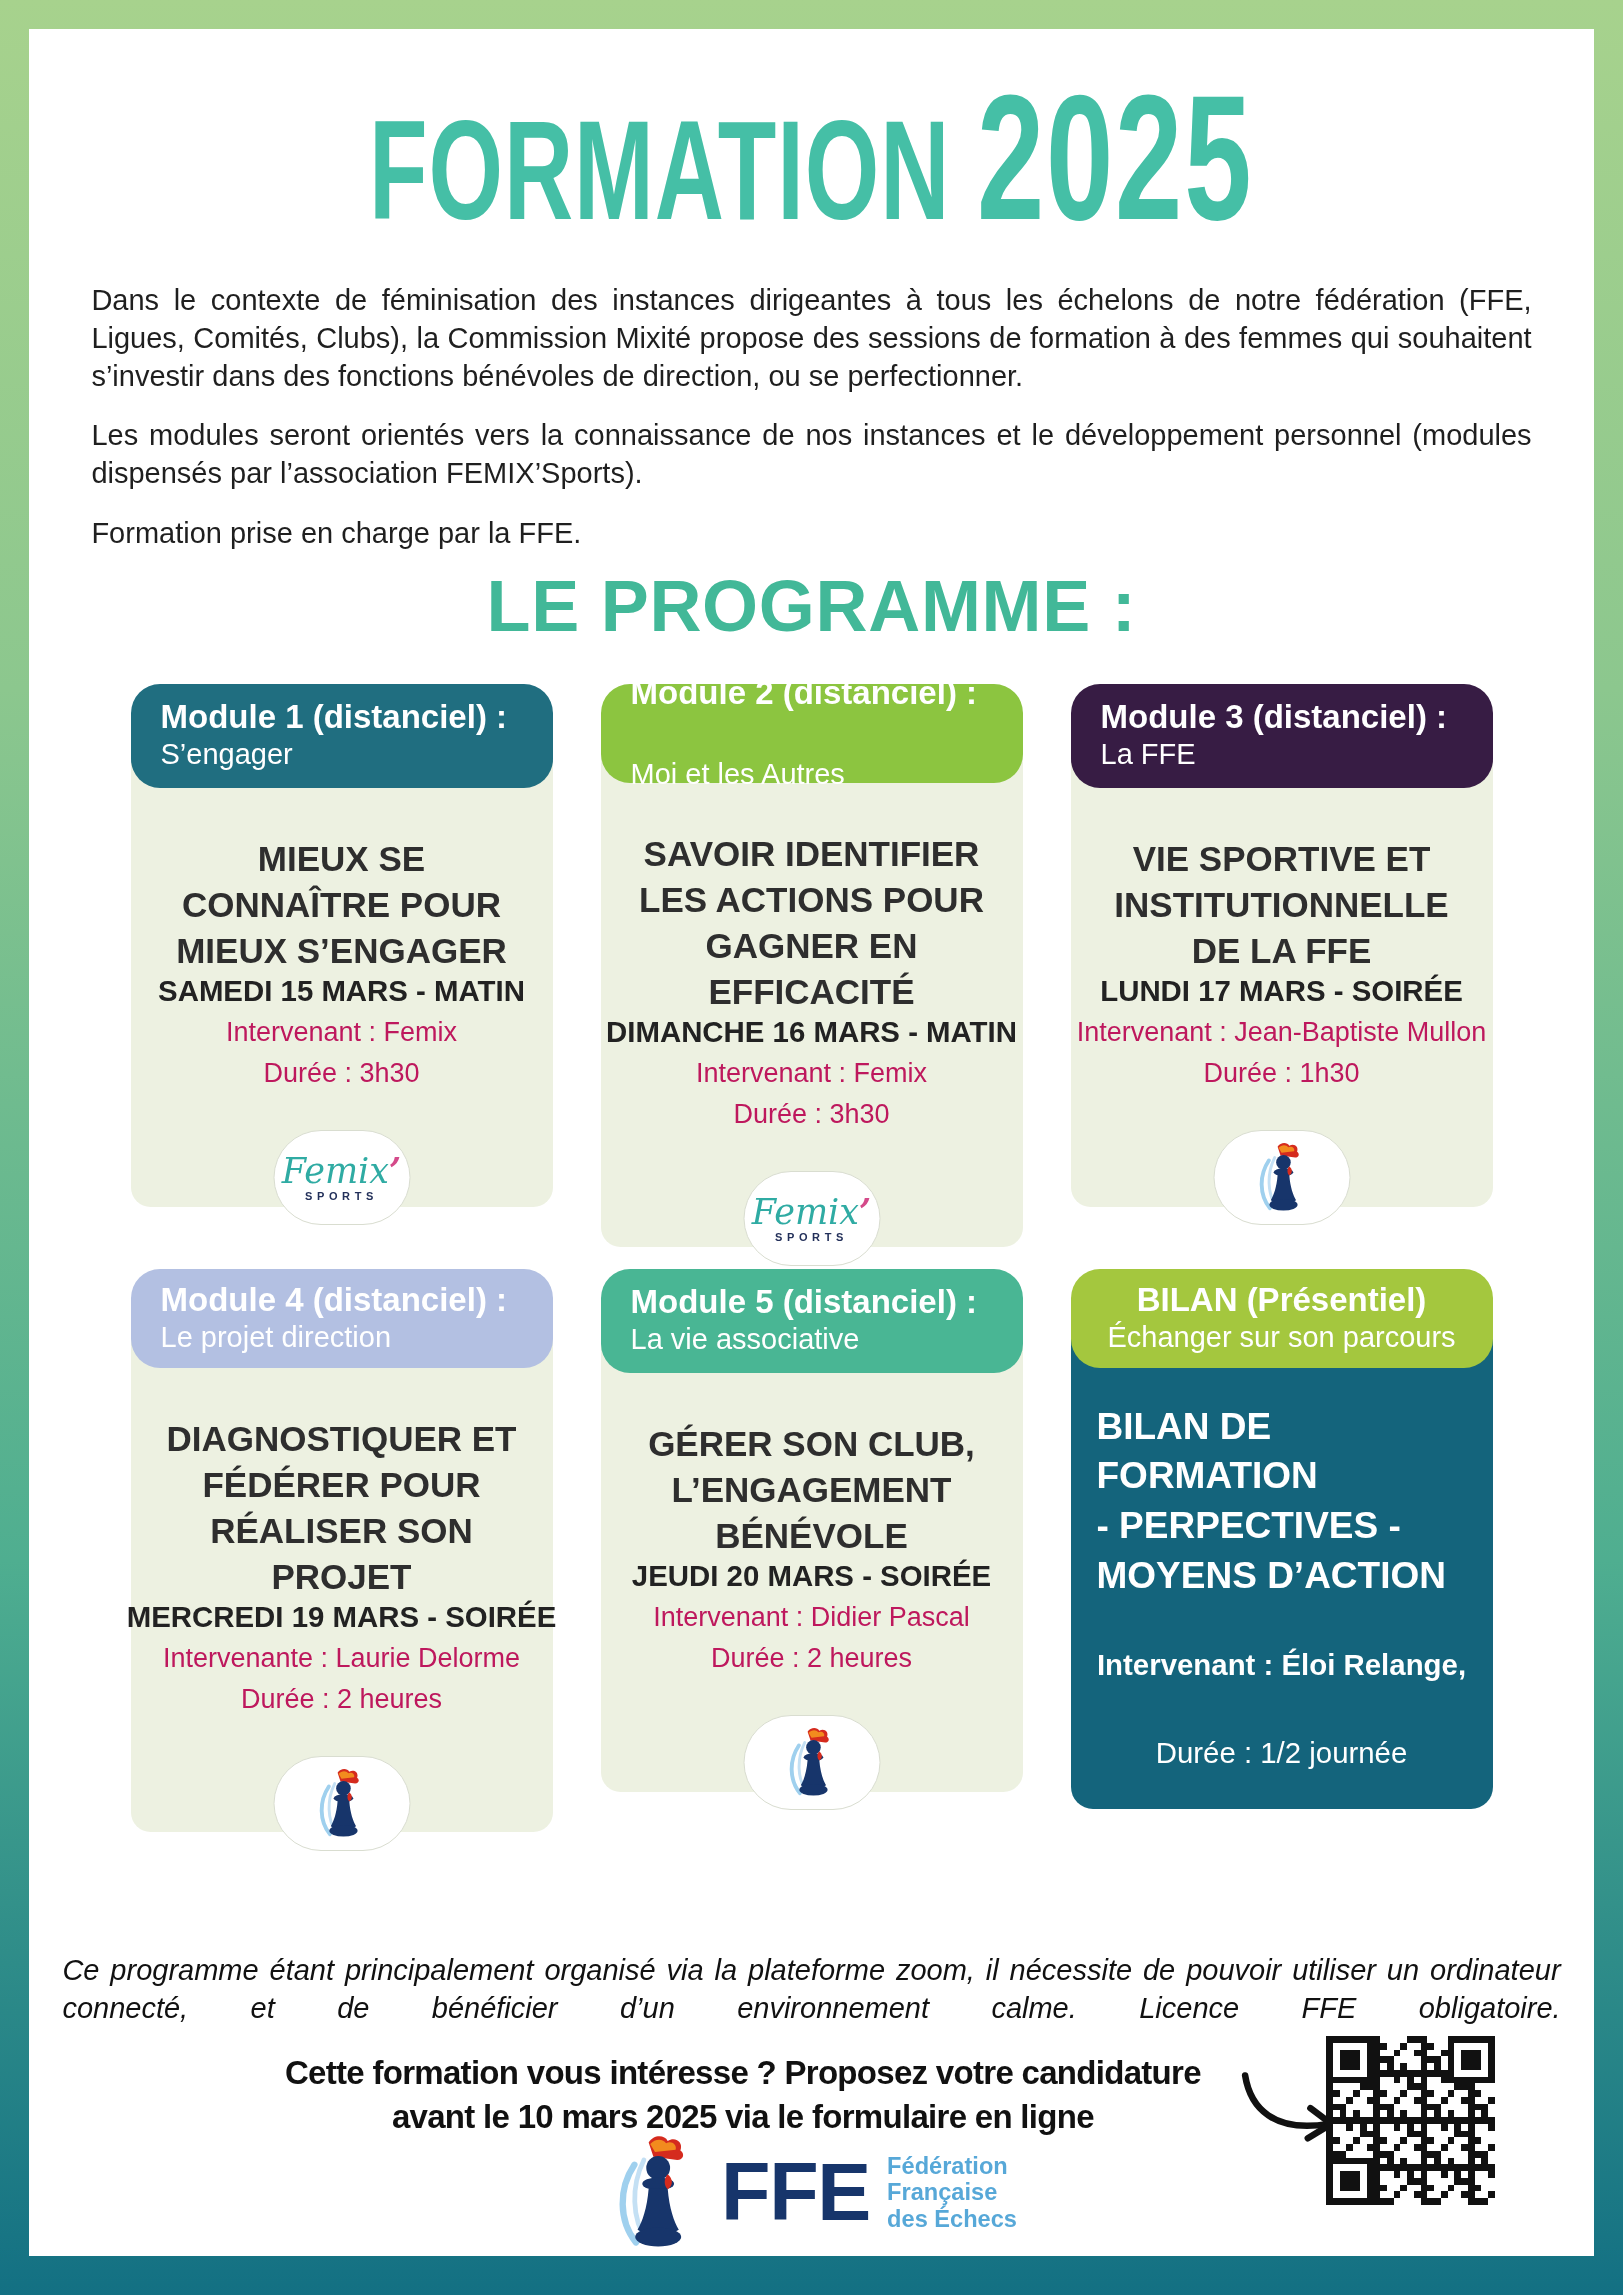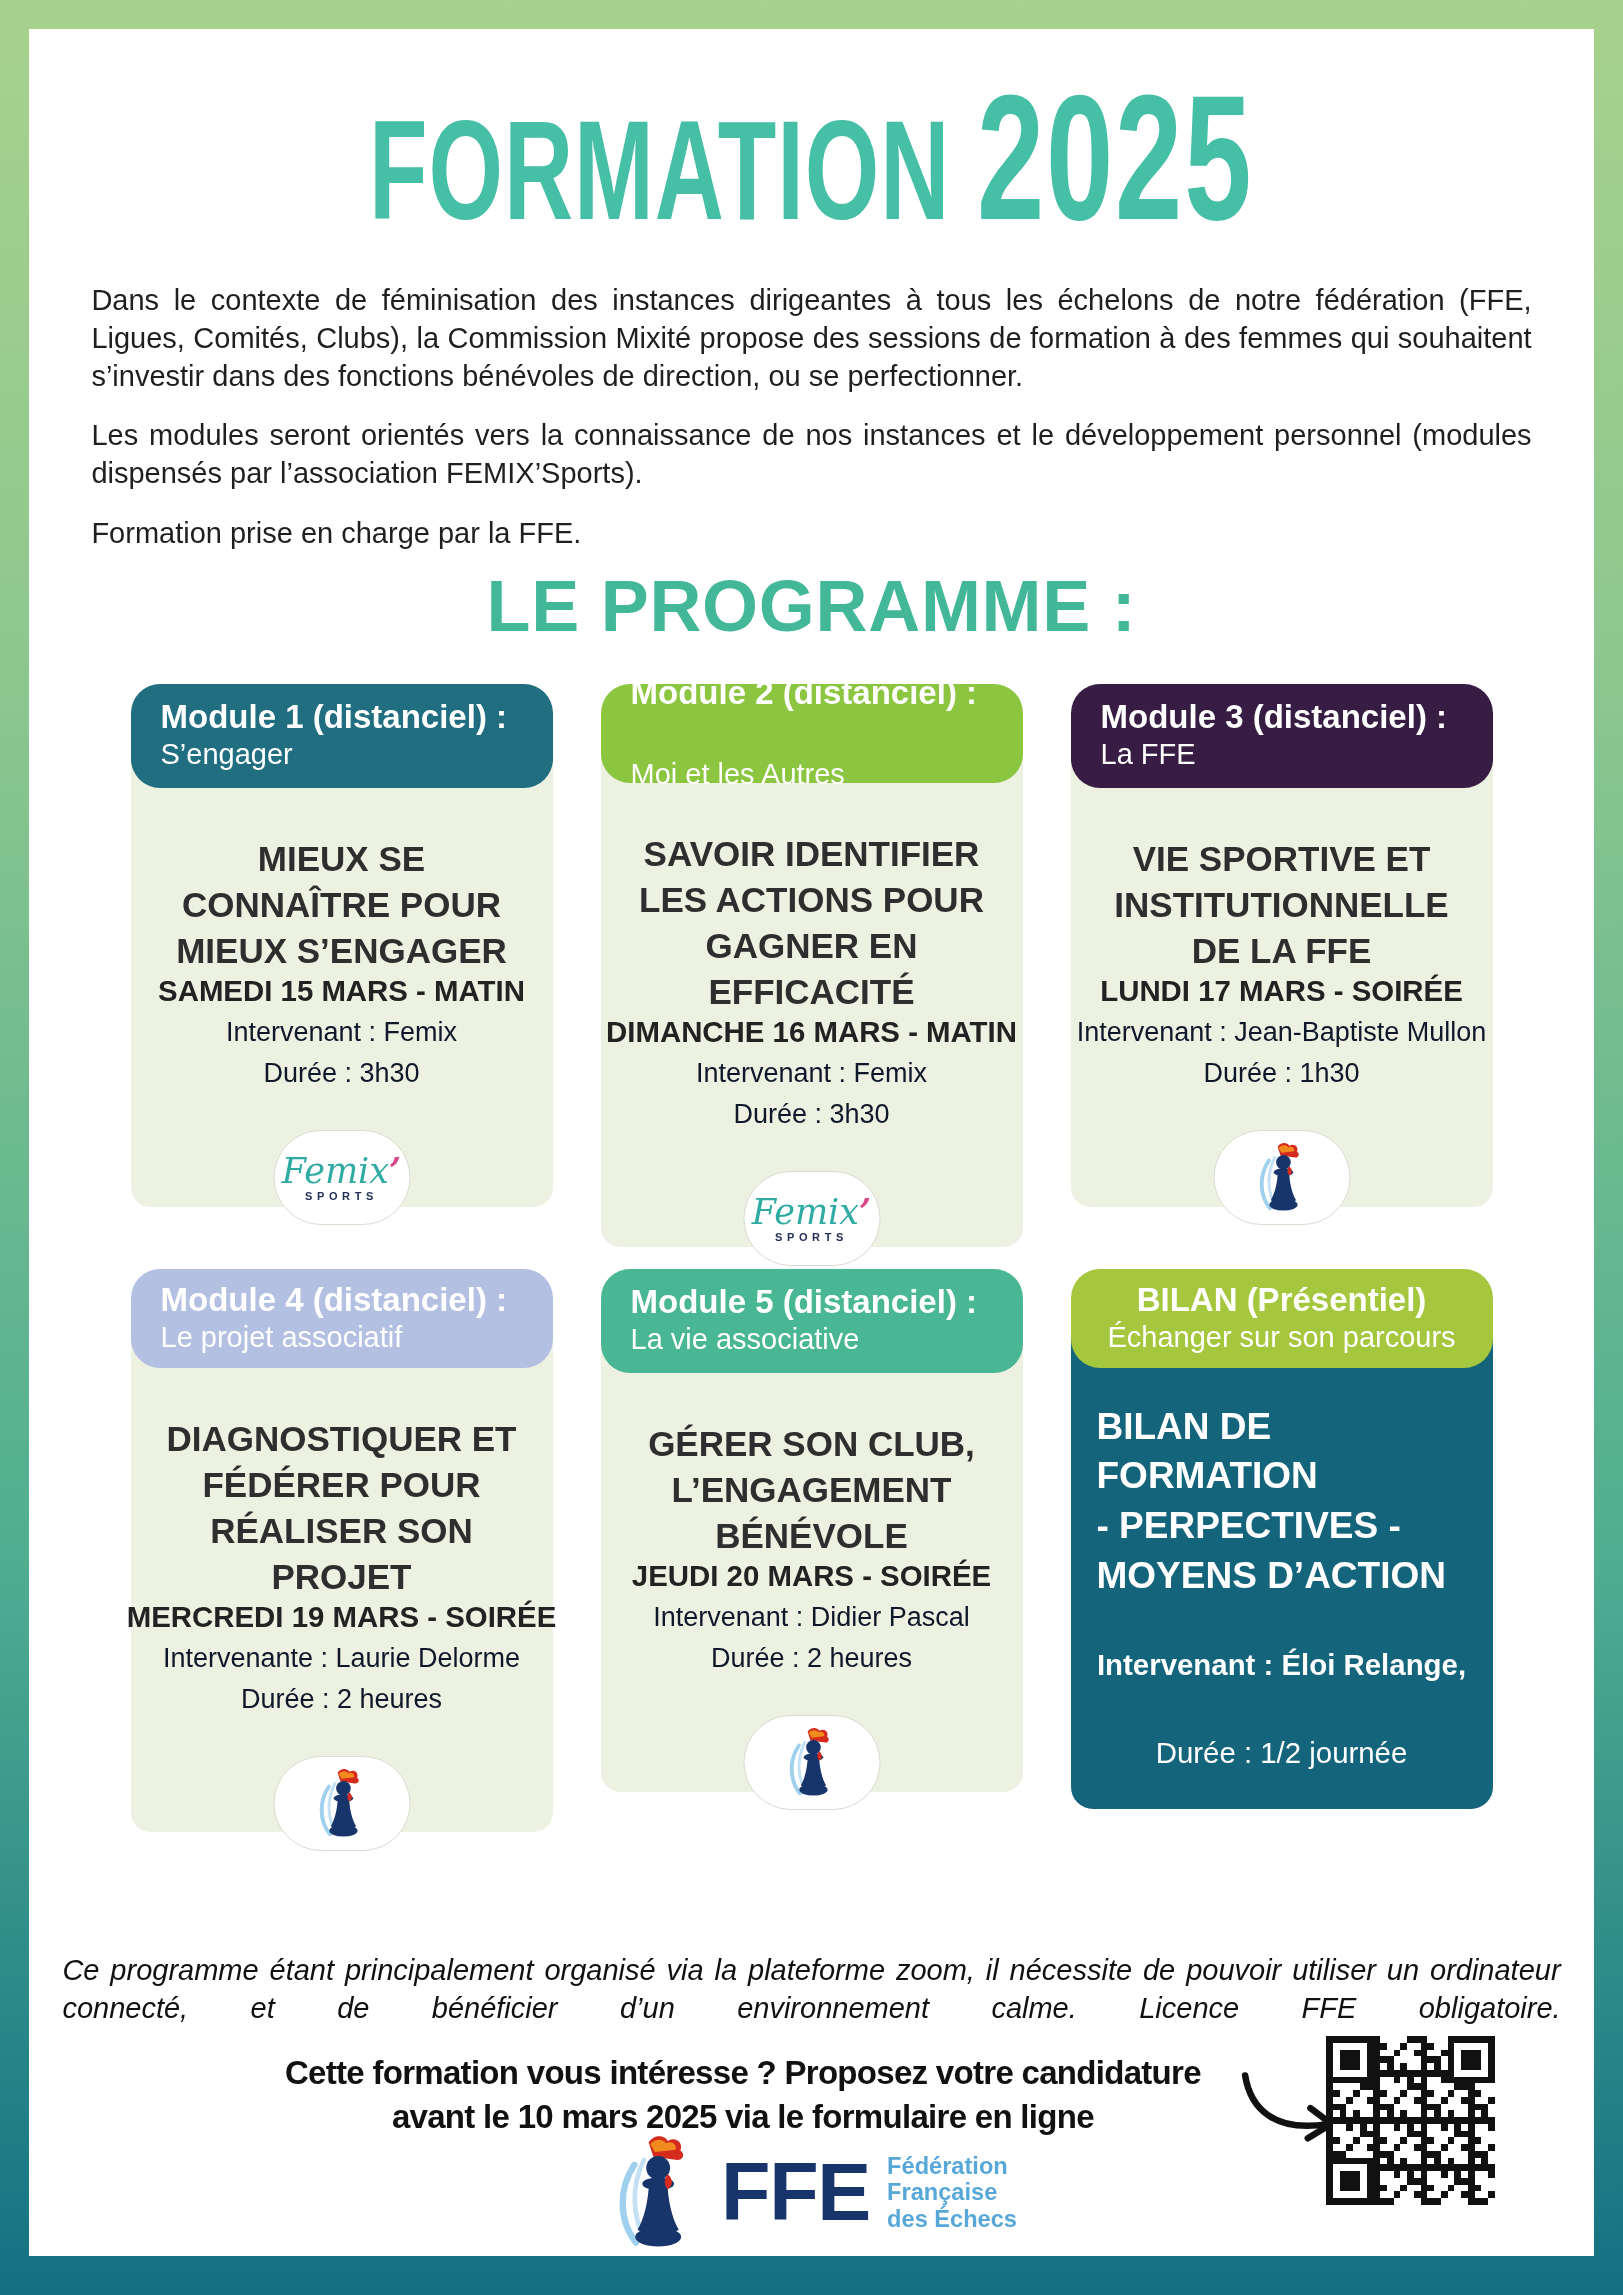--- a/index.html
+++ b/index.html
@@ -36,21 +36,21 @@
   .card-header{position:relative;z-index:2;border-radius:29px;min-height:99px;
                box-sizing:border-box;padding:15.7px 30px 17px;color:#fff;
                display:flex;flex-direction:column;justify-content:center;}
   .hl1{font-weight:bold;font-size:33px;line-height:1.18;}
   .hl2{font-size:29px;line-height:1.18;}
   .card-body{flex:1;margin-top:-29px;z-index:1;border-radius:0 0 19.6px 19.6px;
              box-sizing:border-box;padding:77px 23px 115px;
              display:flex;flex-direction:column;align-items:center;position:relative;}
   .card-title{font-size:35px;font-weight:bold;line-height:1.32;color:#2e2e2e;text-align:center;}
   .card-date{margin-top:auto;font-size:29.4px;font-weight:bold;color:#222;white-space:nowrap;}
-  .card-info{margin-top:6.5px;font-size:27px;line-height:1.3;color:#0f172a;text-align:center;white-space:nowrap;}
+  .card-info{margin-top:6.5px;font-size:27px;line-height:1.3;color:#be185d;text-align:center;white-space:nowrap;}
   .pill{position:absolute;bottom:-18.3px;left:50%;transform:translateX(-50%);
         width:135px;height:93px;background:#fff;border:1.3px solid #d9ddd0;border-radius:50px;
         display:flex;flex-direction:column;align-items:center;justify-content:center;gap:1.3px;}
   .femix-script{font-family:"DejaVu Serif",serif;font-style:italic;font-size:35px;line-height:1;}
   .femix-apos{color:#d44a8a;font-weight:bold;}
   .femix-sports{font-size:11px;letter-spacing:4.6px;color:#23305a;font-weight:bold;}
   .rooster-small{width:60px;height:73px;}
 
   
   .bilan .card-header{text-align:center;padding:15.7px 19.6px 17px;}
@@ -155,21 +155,21 @@
               <ellipse cx="64" cy="131" rx="29" ry="12" fill="#17356b"></ellipse>
               <path d="M76 52 C83 58 83 66 76 71 C71 66 71 58 76 52 Z" fill="#d52b1e"></path>
             </svg>
           </div>
         </div>
       </div>
 
       <div class="card">
         <div class="card-header" style="background: rgb(179, 192, 226);">
           <div class="hl1">Module 4 (distanciel) :</div>
-          <div class="hl2">Le projet associatif</div>
+          <div class="hl2">Le projet direction</div>
         </div>
         <div class="card-body" style="background: rgb(237, 241, 225);">
           <div class="card-title">DIAGNOSTIQUER ET FÉDÉRER POUR RÉALISER SON PROJET</div>
           <div class="card-date">MERCREDI 19 MARS - SOIRÉE</div>
           <div class="card-info">Intervenante : Laurie Delorme</div>
           <div class="card-info">Durée : 2 heures</div>
           <div class="pill">
             <svg class="rooster-small" viewBox="0 0 120 150">
               <path d="M34 40 C14 70 14 110 36 138" fill="none" stroke="#9fd0ee" stroke-width="8" stroke-linecap="round"></path>
               <path d="M46 34 C30 66 30 108 50 136" fill="none" stroke="#c4e0f4" stroke-width="6" stroke-linecap="round"></path>

